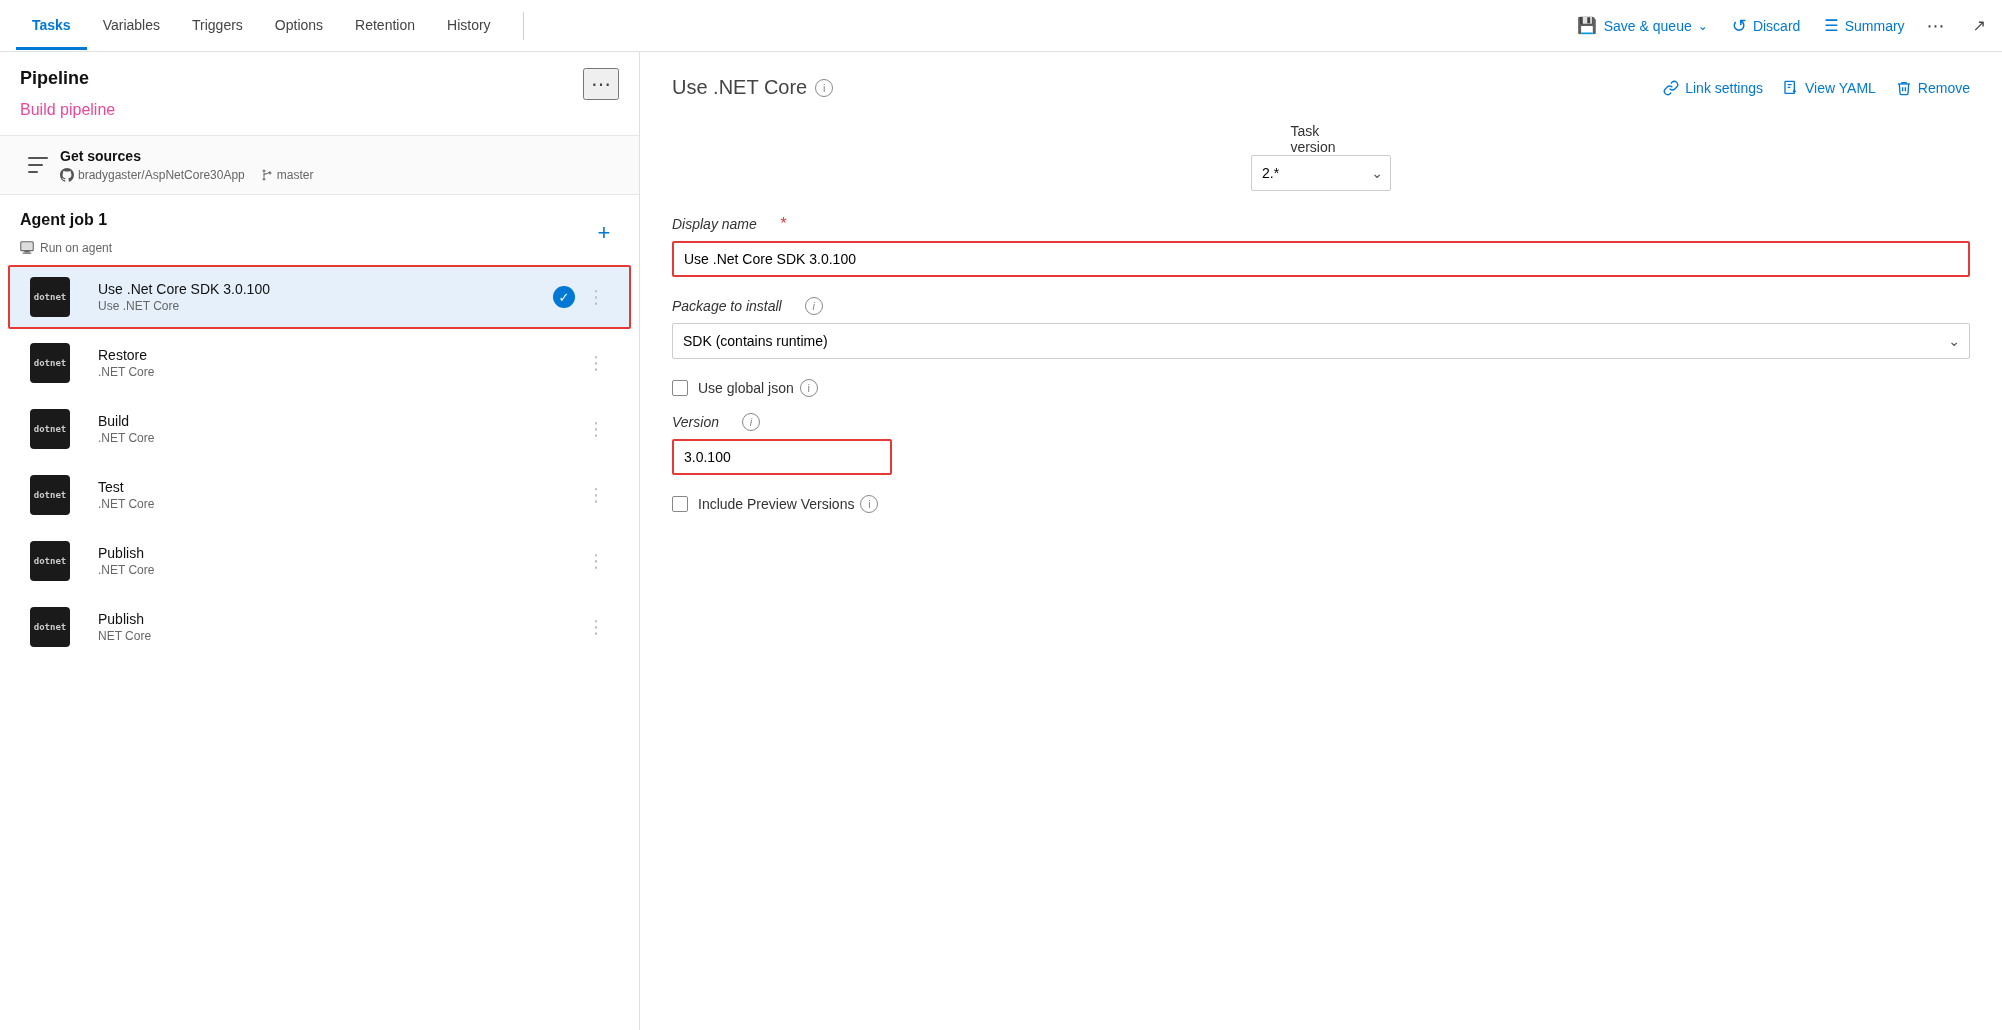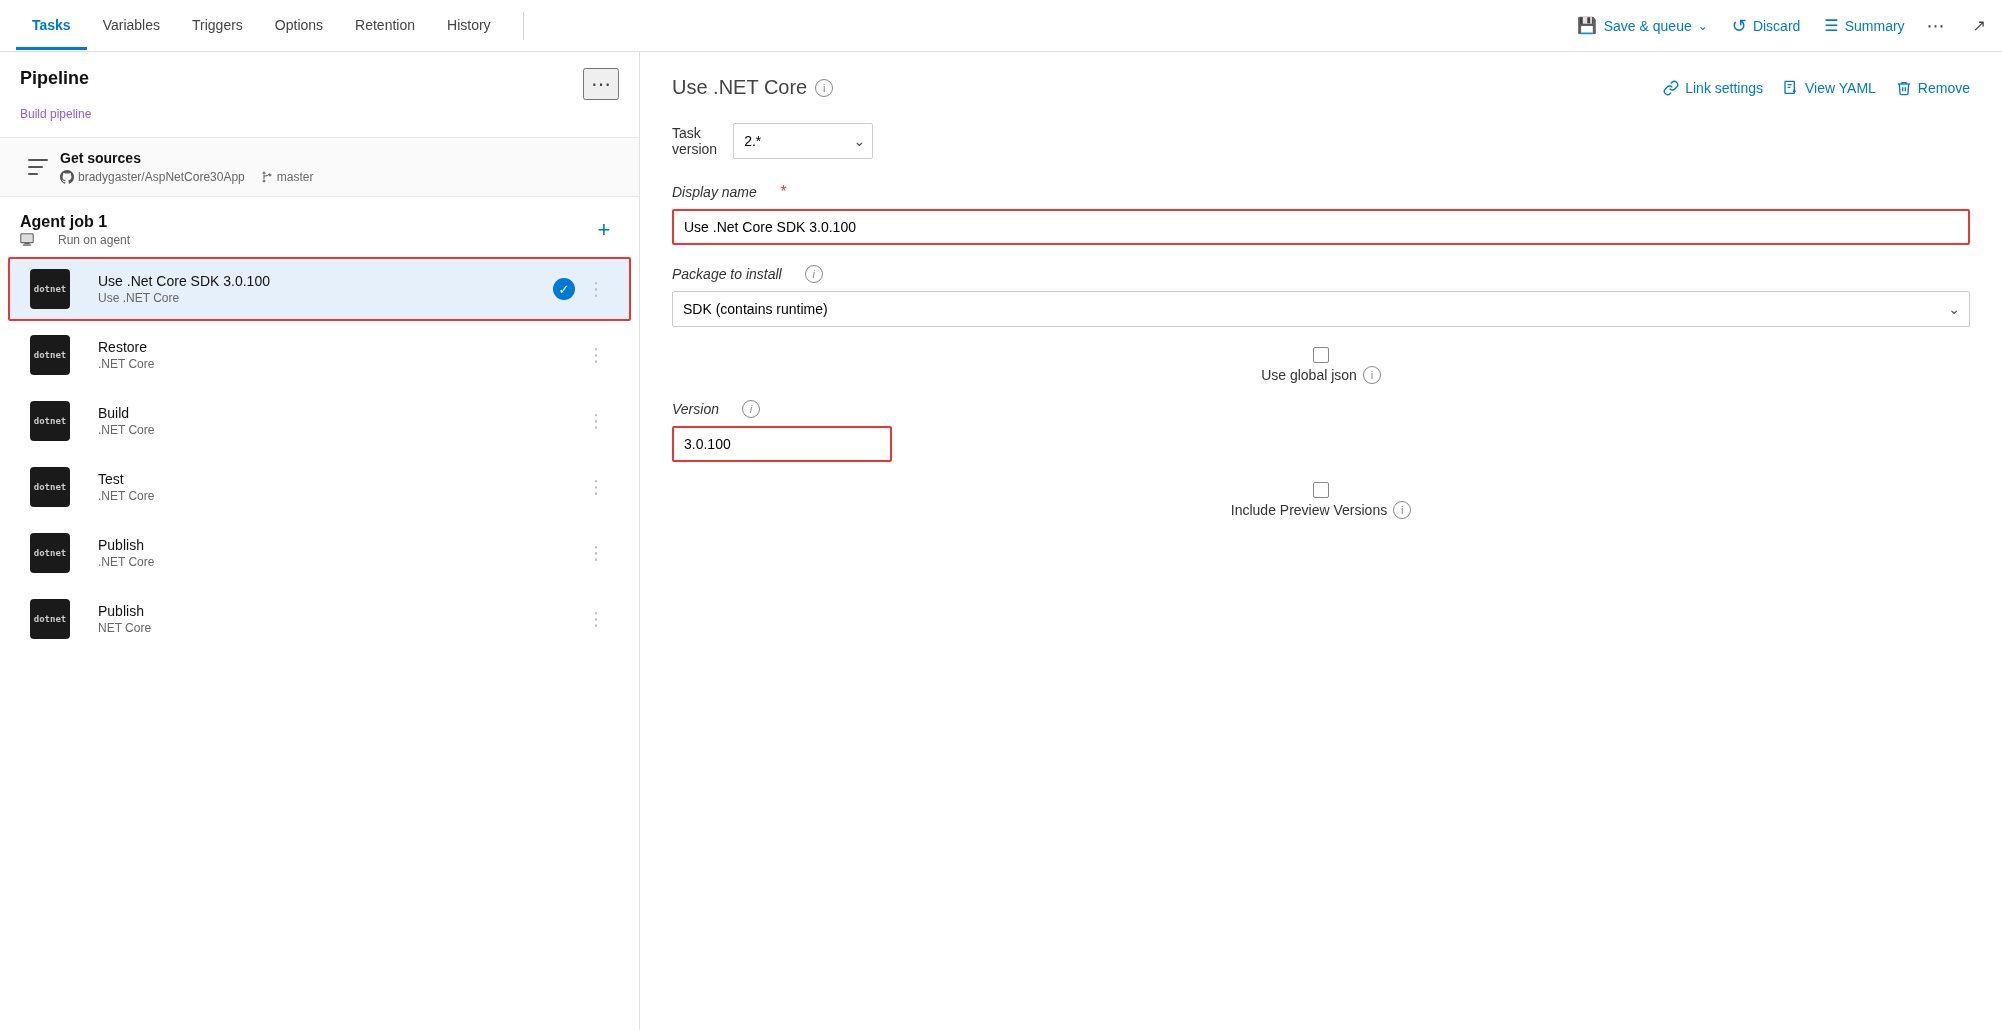--- a/index.html
+++ b/index.html
@@ -90,21 +90,21 @@
 
     
     .pipeline-header {
       display: flex;
       align-items: flex-start;
       justify-content: space-between;
       padding: 16px 20px;
       border-bottom: 1px solid #e8e8e8;
     }
     .pipeline-title { font-size: 18px; font-weight: 600; color: #111; }
-    .pipeline-subtitle { font-size: 12px; color: #8b5cf6; margin-top: 18px; }
+    .pipeline-subtitle { font-size: 16px; color: #ec4899; margin-top: 12px; }
     .pipeline-more { cursor: pointer; font-size: 20px; color: #444; padding: 2px 6px; }
 
     
     .get-sources-row {
       display: flex;
       align-items: center;
       padding: 12px 28px;
       border-bottom: 1px solid #e8e8e8;
       cursor: pointer;
       background: #fafafa;
@@ -134,21 +134,21 @@
 
     
     .agent-job-header {
       display: flex;
       align-items: center;
       justify-content: space-between;
       padding: 16px 20px 8px;
     }
     .agent-job-left { }
     .agent-job-title { font-size: 16px; font-weight: 600; color: #111; }
-    .agent-job-sub { font-size: 12px; color: #666; margin-top: 2px; display: flex; align-items: center; gap: 24px; }
+    .agent-job-sub { font-size: 12px; color: #666; margin-top: 12px; display: flex; align-items: center; gap: 6px; }
     .add-btn {
       width: 30px;
       height: 30px;
       border: none;
       background: none;
       cursor: pointer;
       font-size: 22px;
       color: #0078d4;
       display: flex;
       align-items: center;
@@ -299,20 +299,21 @@
       top: 50%;
       transform: translateY(-50%);
       pointer-events: none;
       color: #555;
     }
 
     .task-version-row {
       display: flex;
       align-items: center;
       margin-bottom: 24px;
+      flex-direction: column;
     }
     .task-version-label {
       font-size: 14px;
       color: #333;
       margin-right: 16px;
       white-space: nowrap;
     }
     .task-version-select {
       width: 140px;
       height: 36px;
@@ -330,23 +331,22 @@
       display: inline-block;
     }
     .version-select-wrap .select-arrow {
       right: 8px;
     }
 
     
     .checkbox-row {
       display: flex;
       align-items: center;
-      gap: 3px;
+      gap: 10px;
       margin-bottom: 16px;
-      flex-direction: column;
     }
     .checkbox-box {
       width: 16px;
       height: 16px;
       border: 1.5px solid #888;
       border-radius: 2px;
       background: #fff;
       flex-shrink: 0;
       cursor: pointer;
     }

